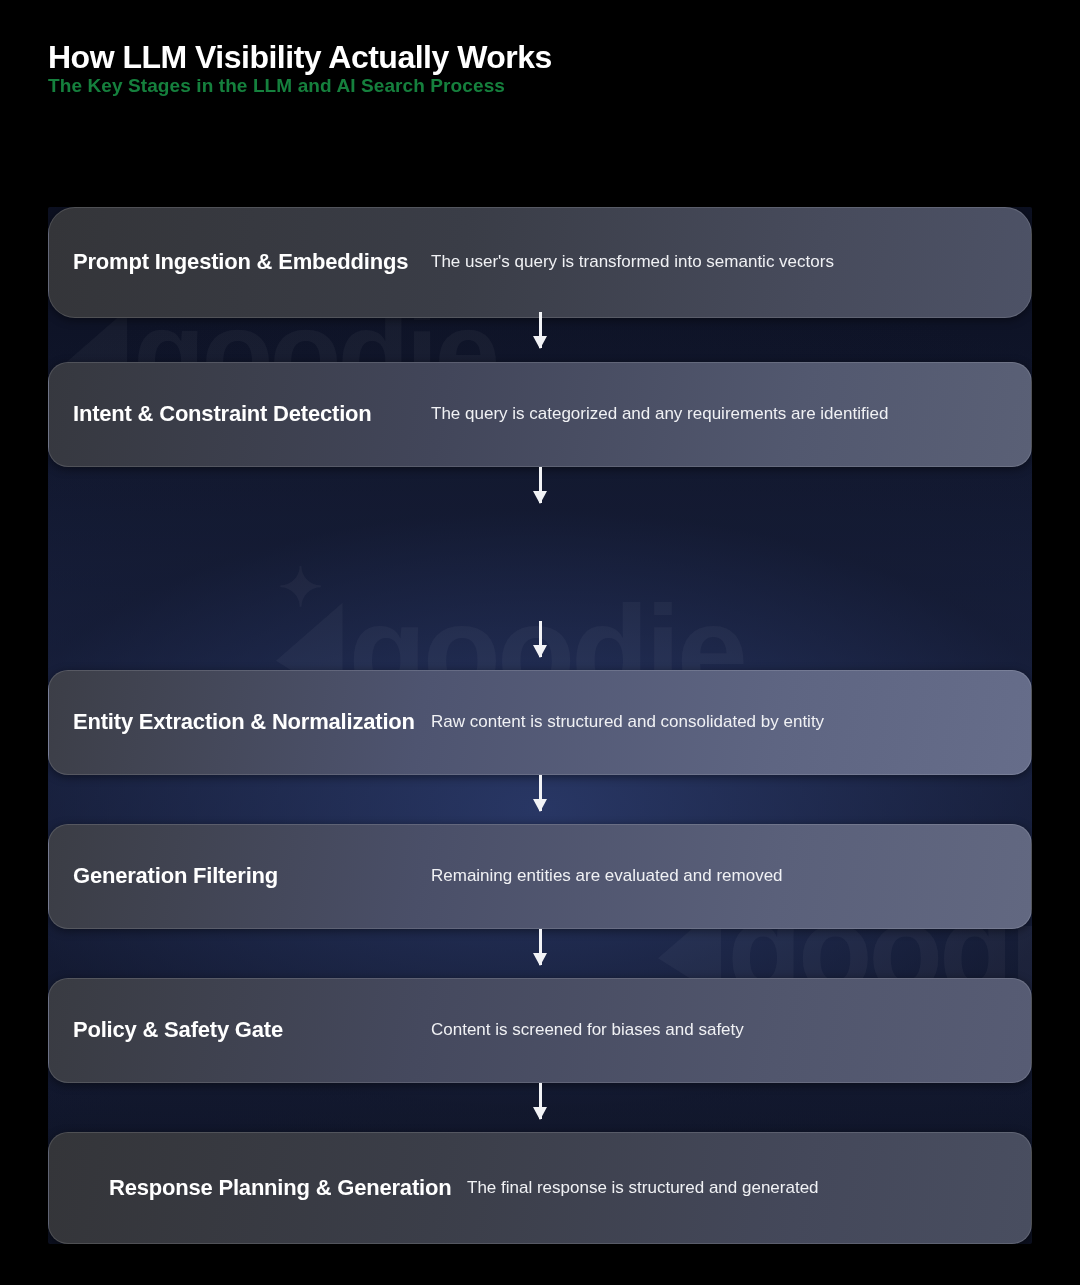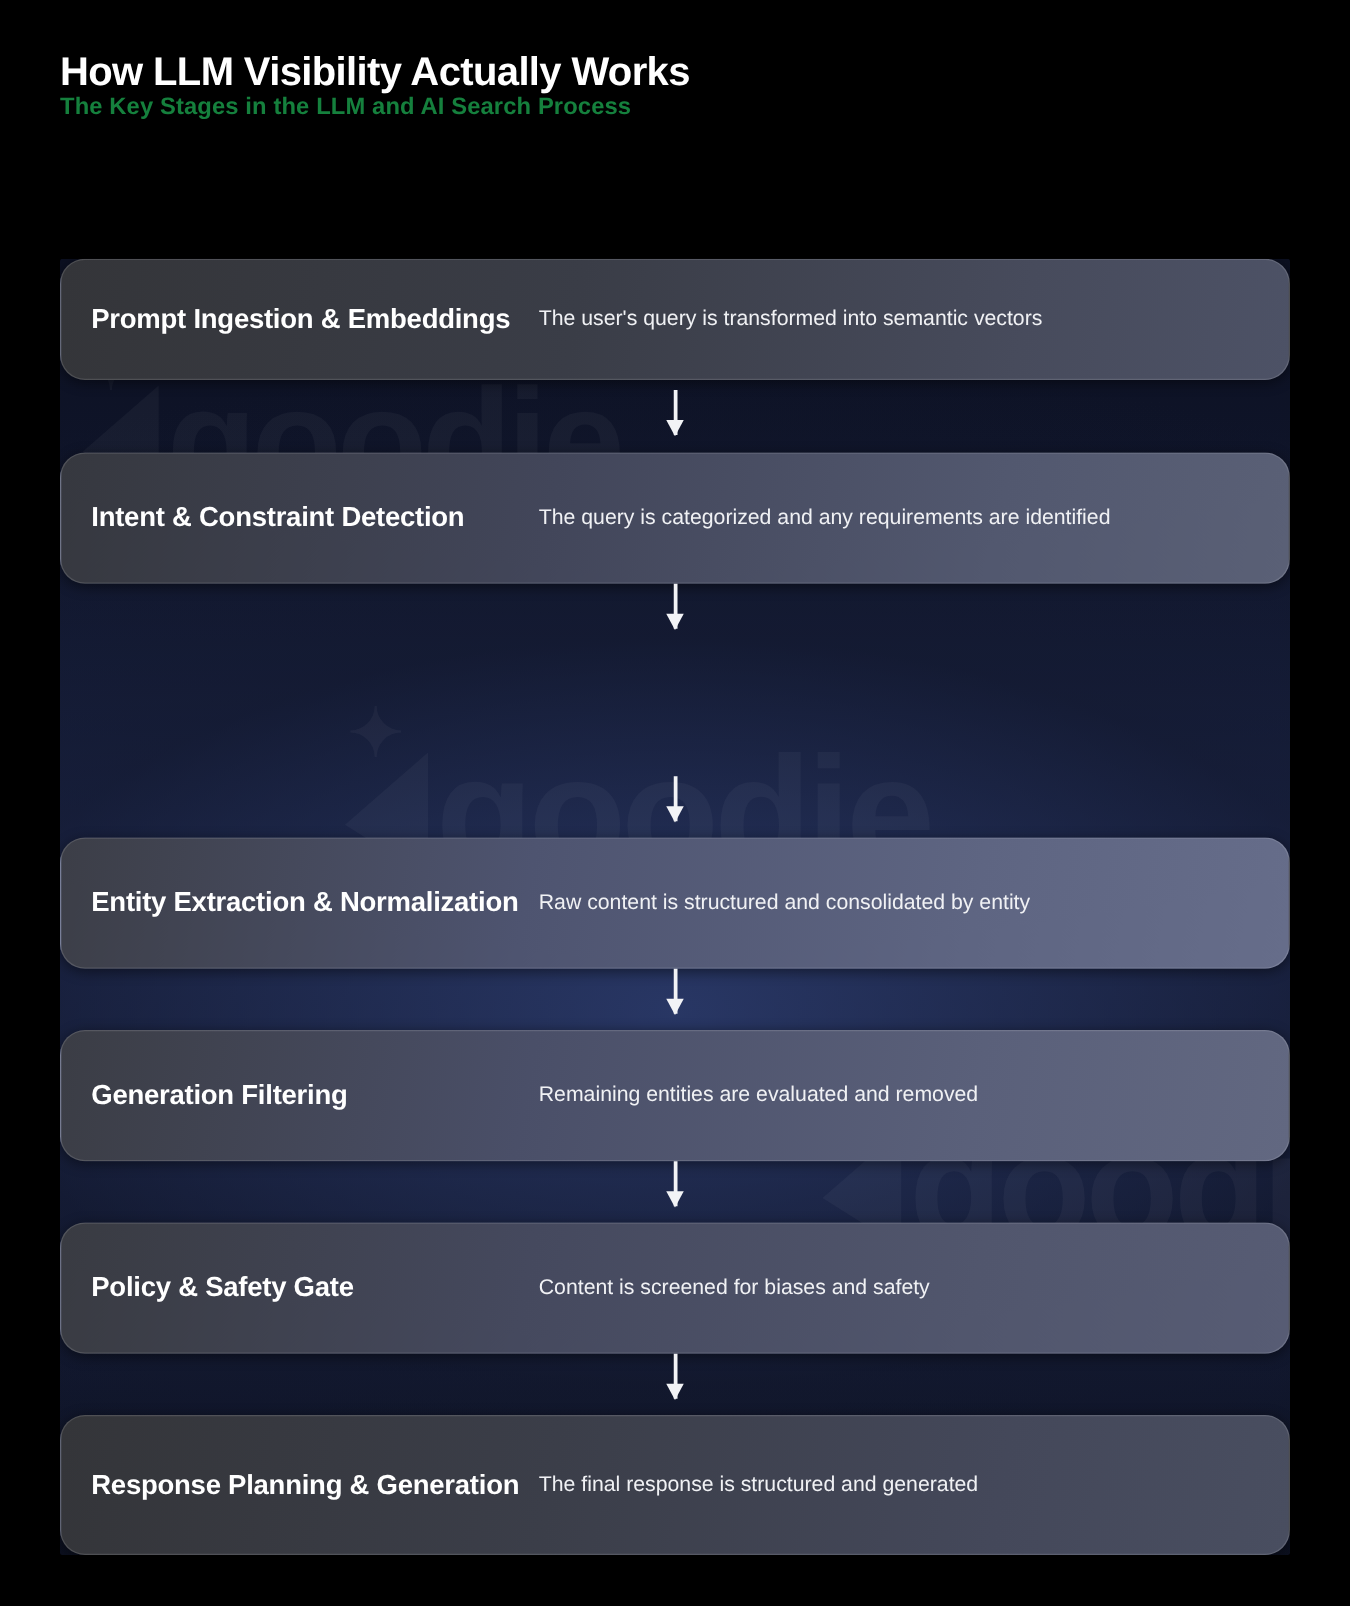--- a/index.html
+++ b/index.html
@@ -82,27 +82,27 @@
     line-height:1.30;
     letter-spacing:-0.2px;
   }
   .card .c-desc {
     flex:1 1 auto;
     padding-right:30px;
     font-size:17px; color:#f0f1f4;
     line-height:1.35;
   }
 
-  .card.s0 { top:0px;   height:97px; background:linear-gradient(100deg,#343539 0%, #3a3d47 42%, #474b5c 78%, #4d5266 100%); }
+  .card.s0 { top:0px;   height:111px; background:linear-gradient(100deg,#343539 0%, #3a3d47 42%, #474b5c 78%, #4d5266 100%);border-radius:27px; }
   .card.s1 { top:155px; height:105px; background:linear-gradient(100deg,#36383f 0%, #42465a 40%, #52586f 76%, #5a6076 100%); }
   .card.s2 { top:309px; height:105px; background:linear-gradient(100deg,#3a3c44 0%, #4c5168 38%, #5c637c 74%, #646b84 100%); }
   .card.s3 { top:463px; height:105px; background:linear-gradient(100deg,#3c3e47 0%, #4e5470 38%, #5e6582 74%, #666d8a 100%);justify-content:flex-end; }
   .card.s4 { top:617px; height:105px; background:linear-gradient(100deg,#3b3d45 0%, #4a4f68 38%, #5a607a 74%, #626881 100%); }
   .card.s5 { top:771px; height:105px; background:linear-gradient(100deg,#393b42 0%, #45495e 38%, #51566d 74%, #575c74 100%); }
-  .card.s6 { top:925px; height:112px; background:linear-gradient(100deg,#343539 0%, #3b3e49 40%, #44485a 76%, #494e60 100%); }
+  .card.s6 { top:925px; height:112px; background:linear-gradient(100deg,#343539 0%, #3b3e49 40%, #44485a 76%, #494e60 100%);padding-left:36px; }
 
   
   .conn { position:absolute; left:491px; width:3px; }
   .conn .line {
     position:absolute; left:0; top:0; width:3px; height:100%;
     background:#f2f3f6;
   }
   .conn .head {
     position:absolute; left:-6px; bottom:-1px;
     width:0; height:0;

